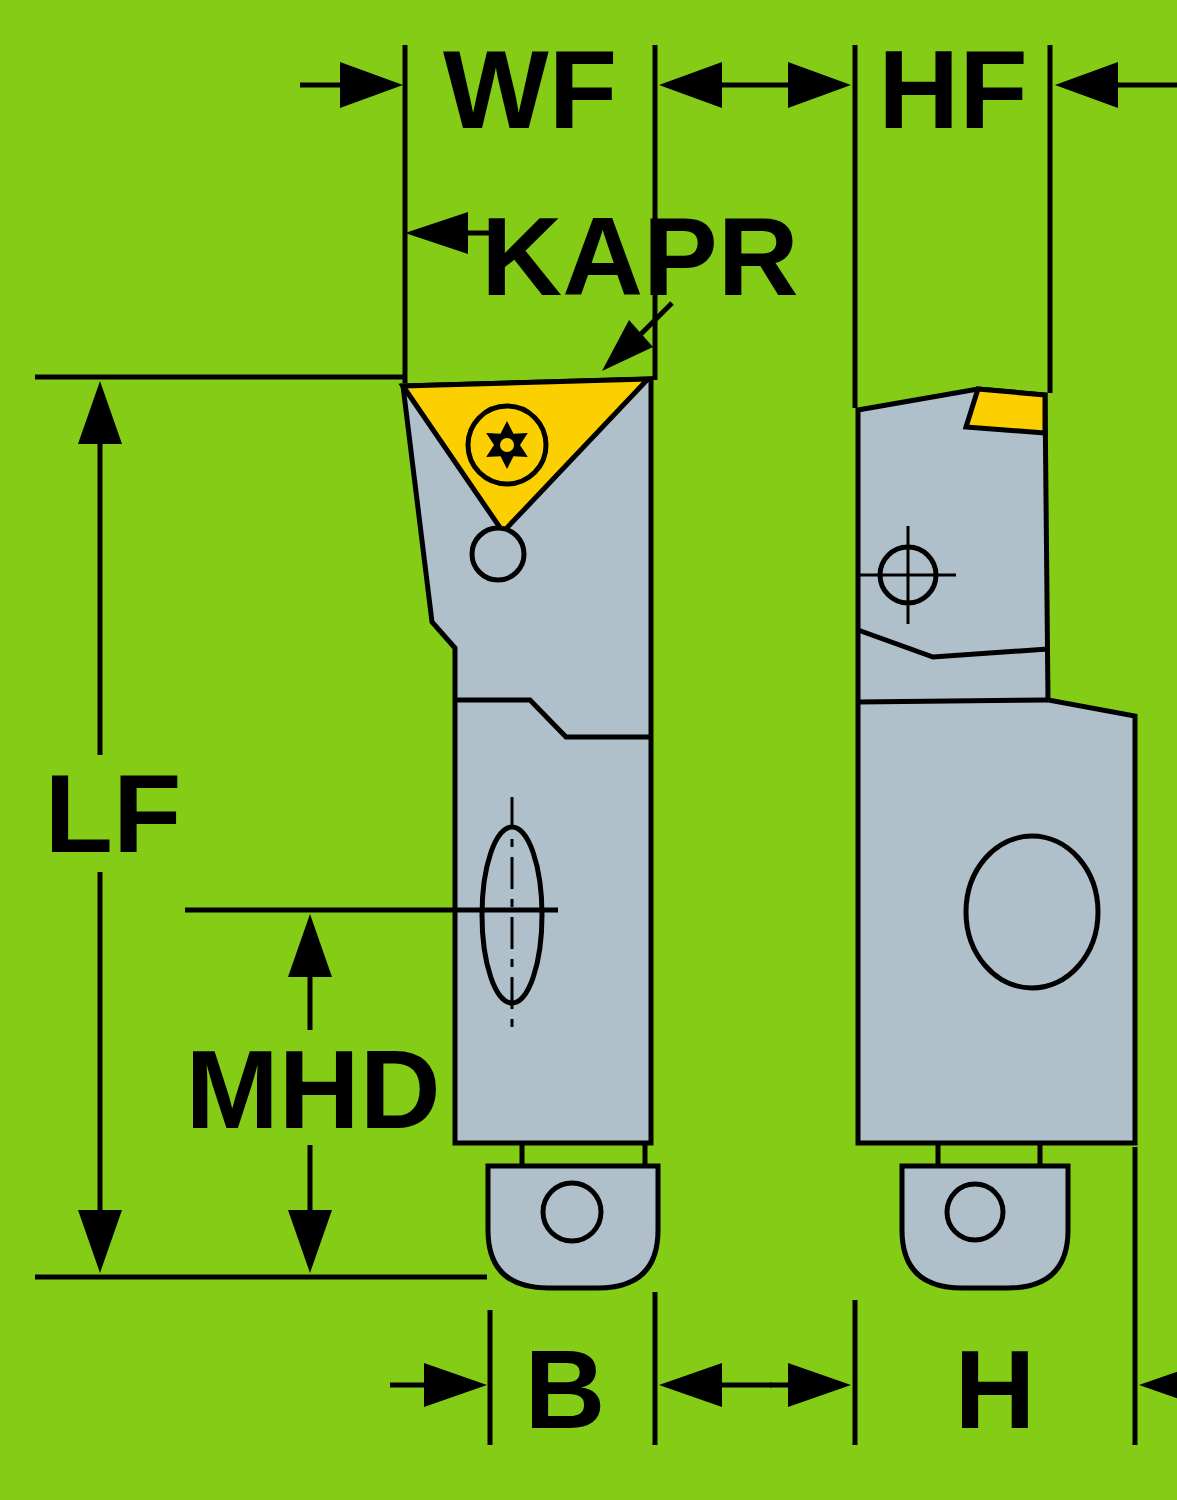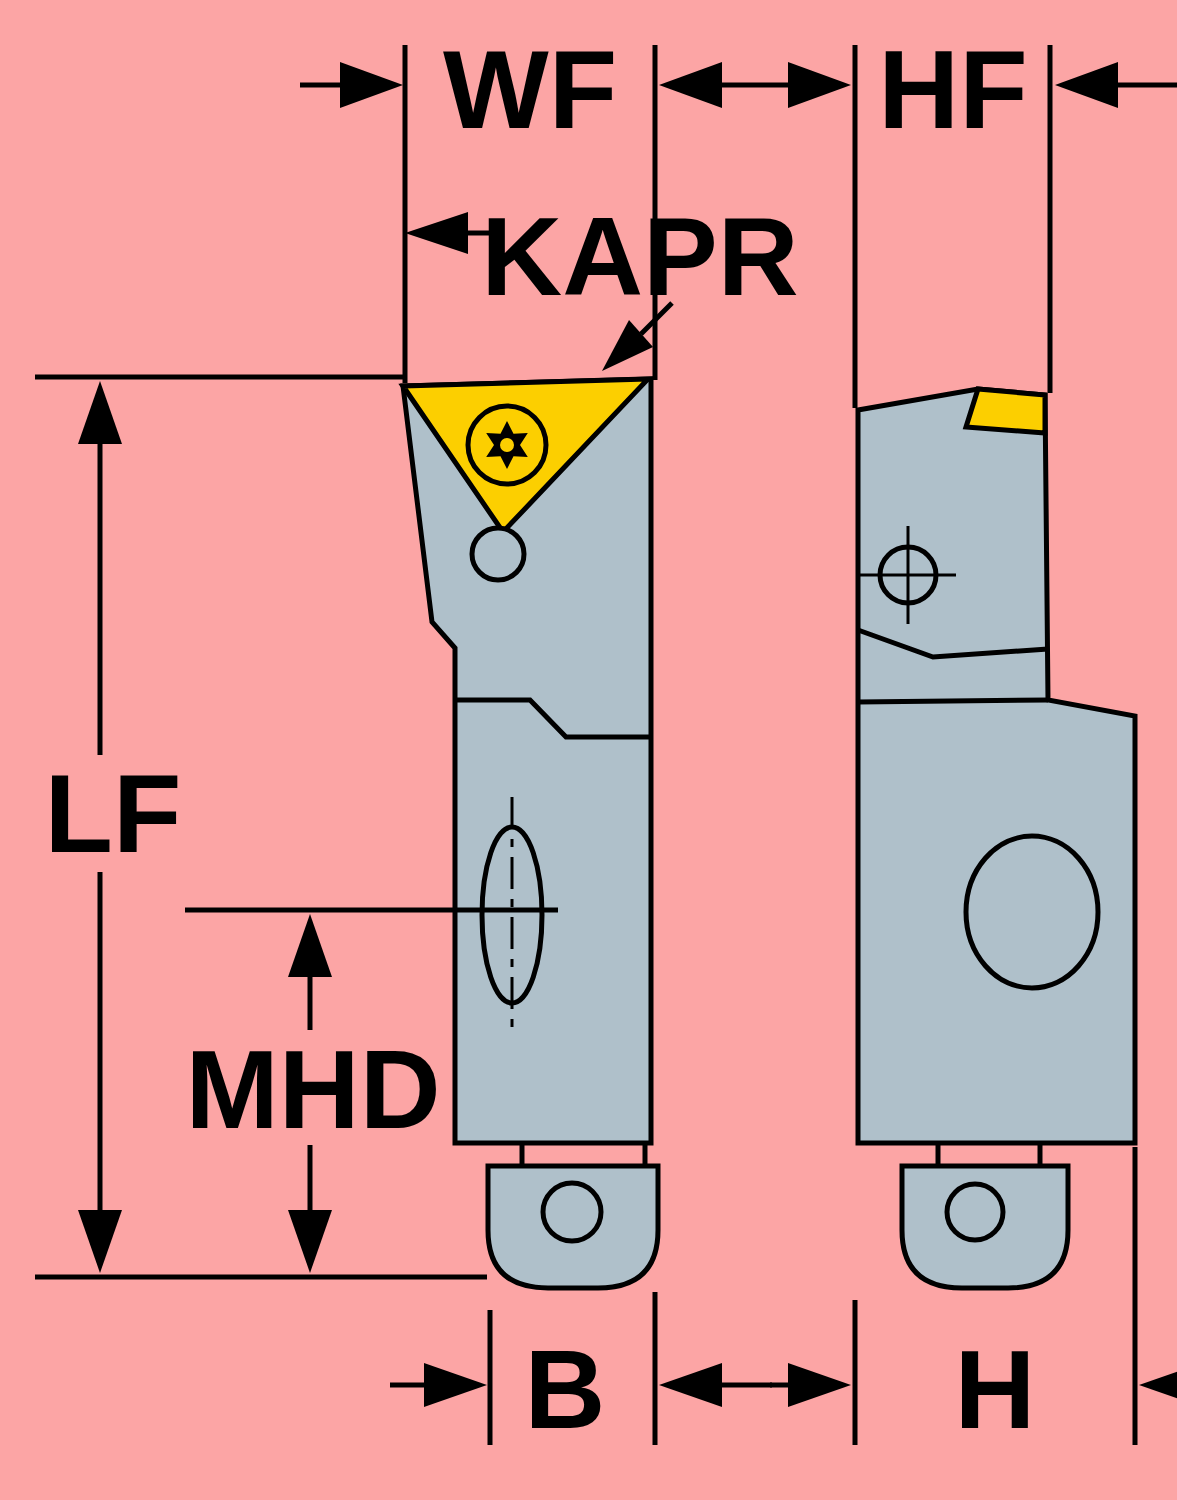--- a/index.html
+++ b/index.html
@@ -1,16 +1,16 @@
 <!DOCTYPE html>
 <html><head>
 <meta charset="utf-8">
 <style>
   html,body{margin:0;padding:0;background:#fff}
-  .canvas{position:relative;width:1177px;height:1500px;background:#fca5a5;overflow:hidden}
+  .canvas{position:relative;width:1177px;height:1500px;background:#84cc16;overflow:hidden}
   svg{display:block}
   .ol{fill:none;stroke:#000;stroke-width:5;stroke-linejoin:miter}
   .shape{stroke:#000;stroke-width:5;stroke-linejoin:miter}
   .thin{fill:none;stroke:#000;stroke-width:3}
   .dim{fill:none;stroke:#000;stroke-width:5}
   .arrow{fill:#000;stroke:none}
   .lbl{font-family:"Liberation Sans","DejaVu Sans",sans-serif;font-weight:bold;font-size:112px;fill:#000;text-anchor:middle}
   .cl{fill:none;stroke:#000;stroke-width:3;stroke-dasharray:32 10 8 10}
 </style>
 </head>

